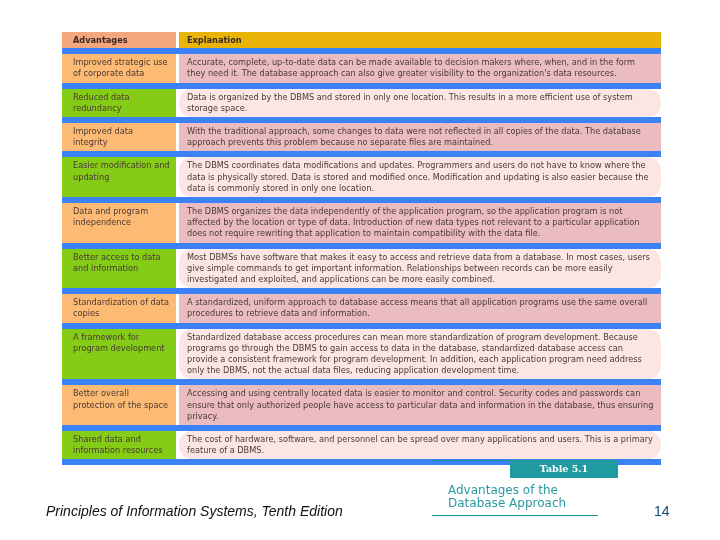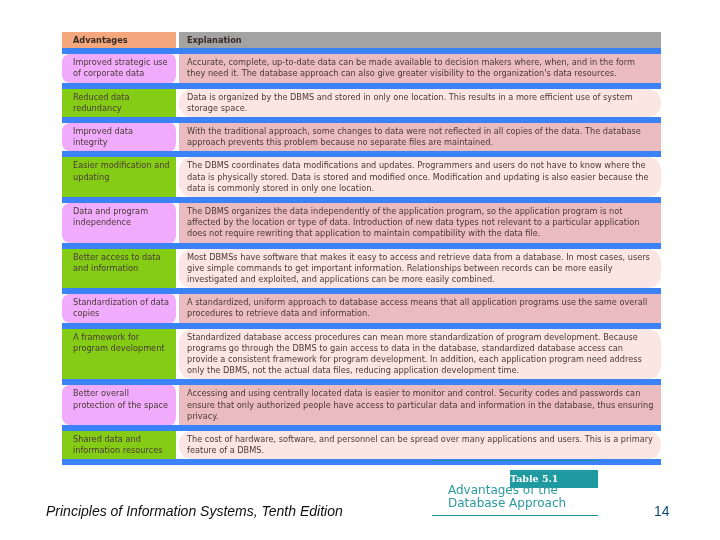--- a/index.html
+++ b/index.html
@@ -2,28 +2,28 @@
 <html><head>
 <meta charset="utf-8">
 <style>
   html, body { margin:0; padding:0; }
   body { width:720px; height:540px; background:#ffffff; position:relative; overflow:hidden; font-family:"DejaVu Sans", sans-serif; }
   .tbl { position:absolute; left:62px; top:32px; width:599px; border-collapse:separate; border-spacing:0; }
   .row { display:flex; border-bottom:6px solid #3b82f6; }
   .cell-a { width:117px; padding:3px 6px 3px 11px; font-size:8.2px; line-height:11.2px; color:#4a3a34; box-sizing:border-box; flex:none; border-right:3px solid #ffffff; }
   .cell-e { flex:1; padding:3px 6px 3px 8px; font-size:8.2px; line-height:11.2px; color:#4a3a34; box-sizing:border-box; }
   .hdr .cell-a { background:#f4a77c; font-weight:bold; color:#3a2a24; padding-top:3px; padding-bottom:2px; }
-  .hdr .cell-e { background:#a3a3a3; font-weight:bold; color:#3a2a24; padding-top:3px; padding-bottom:2px; }
-  .dark .cell-a { background:#f0abfc;border-radius:8px; }
+  .hdr .cell-e { background:#eab308; font-weight:bold; color:#3a2a24; padding-top:3px; padding-bottom:2px; }
+  .dark .cell-a { background:#fdba74; }
   .dark .cell-e { background:#ebbcbf; }
   .light .cell-a { background:#84cc16; }
   .light .cell-e { background:#fbe6e3;border-radius:13px; }
   .caption { position:absolute; left:432px; top:458px; width:166px; }
   .caption .topline { position:absolute; left:0; top:2px; width:166px; height:1px; background:#1e8f94; }
-  .caption .tag { position:absolute; left:78px; top:12px; width:88px; height:18px; background:#1e9aa0; color:#ffffff; font-family:"DejaVu Serif", serif; font-weight:bold; font-size:9.5px; line-height:18px; }
+  .caption .tag { position:absolute; left:78px; top:2px; width:108px; height:18px; background:#1e9aa0; color:#ffffff; font-family:"DejaVu Serif", serif; font-weight:bold; font-size:9.5px; line-height:18px; text-align:center; }
   .caption .title { position:absolute; left:16px; top:26px; width:166px; color:#2a9aa0; font-size:12px; line-height:13px; }
   .caption .bottomline { position:absolute; left:0; top:57px; width:166px; height:1px; background:#1e8f94; }
   .footer-left { position:absolute; left:46px; top:503px; font-family:"Liberation Sans", sans-serif; font-size:14px; color:#111111;font-style:italic; }
   .footer-right { position:absolute; left:654px; top:503px; font-family:"Liberation Sans", sans-serif; font-size:14px; color:#0c4a6e; }
 </style>
 </head>
 <body>
 
 <div class="tbl">
   <div class="row hdr">

